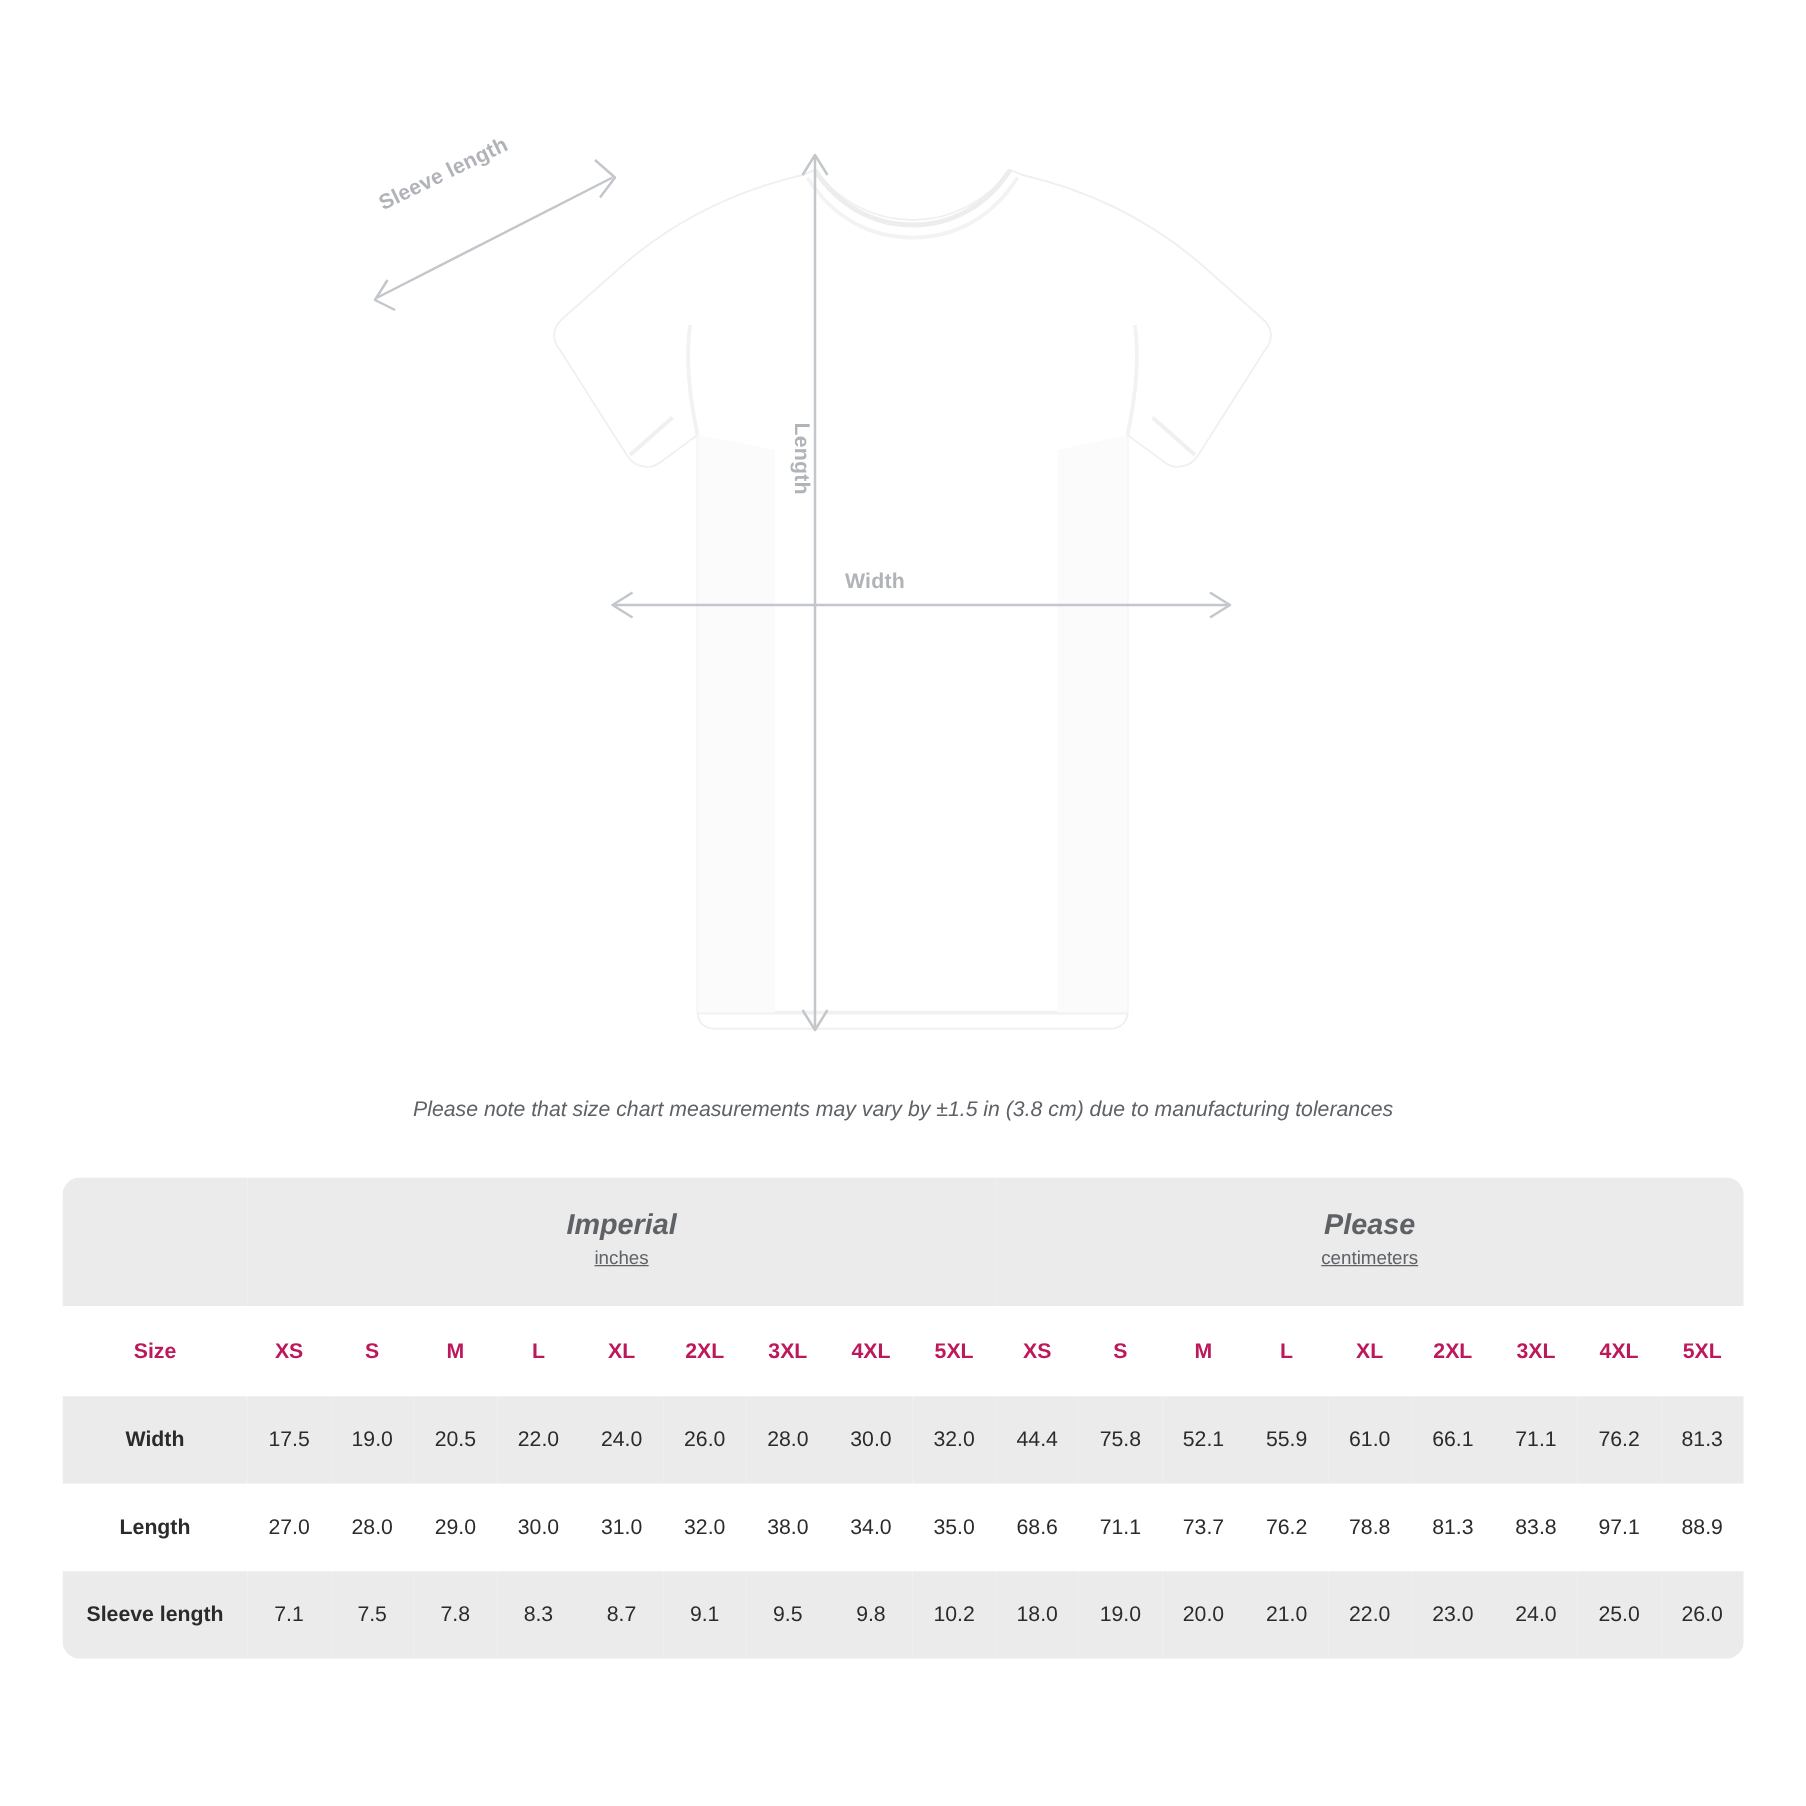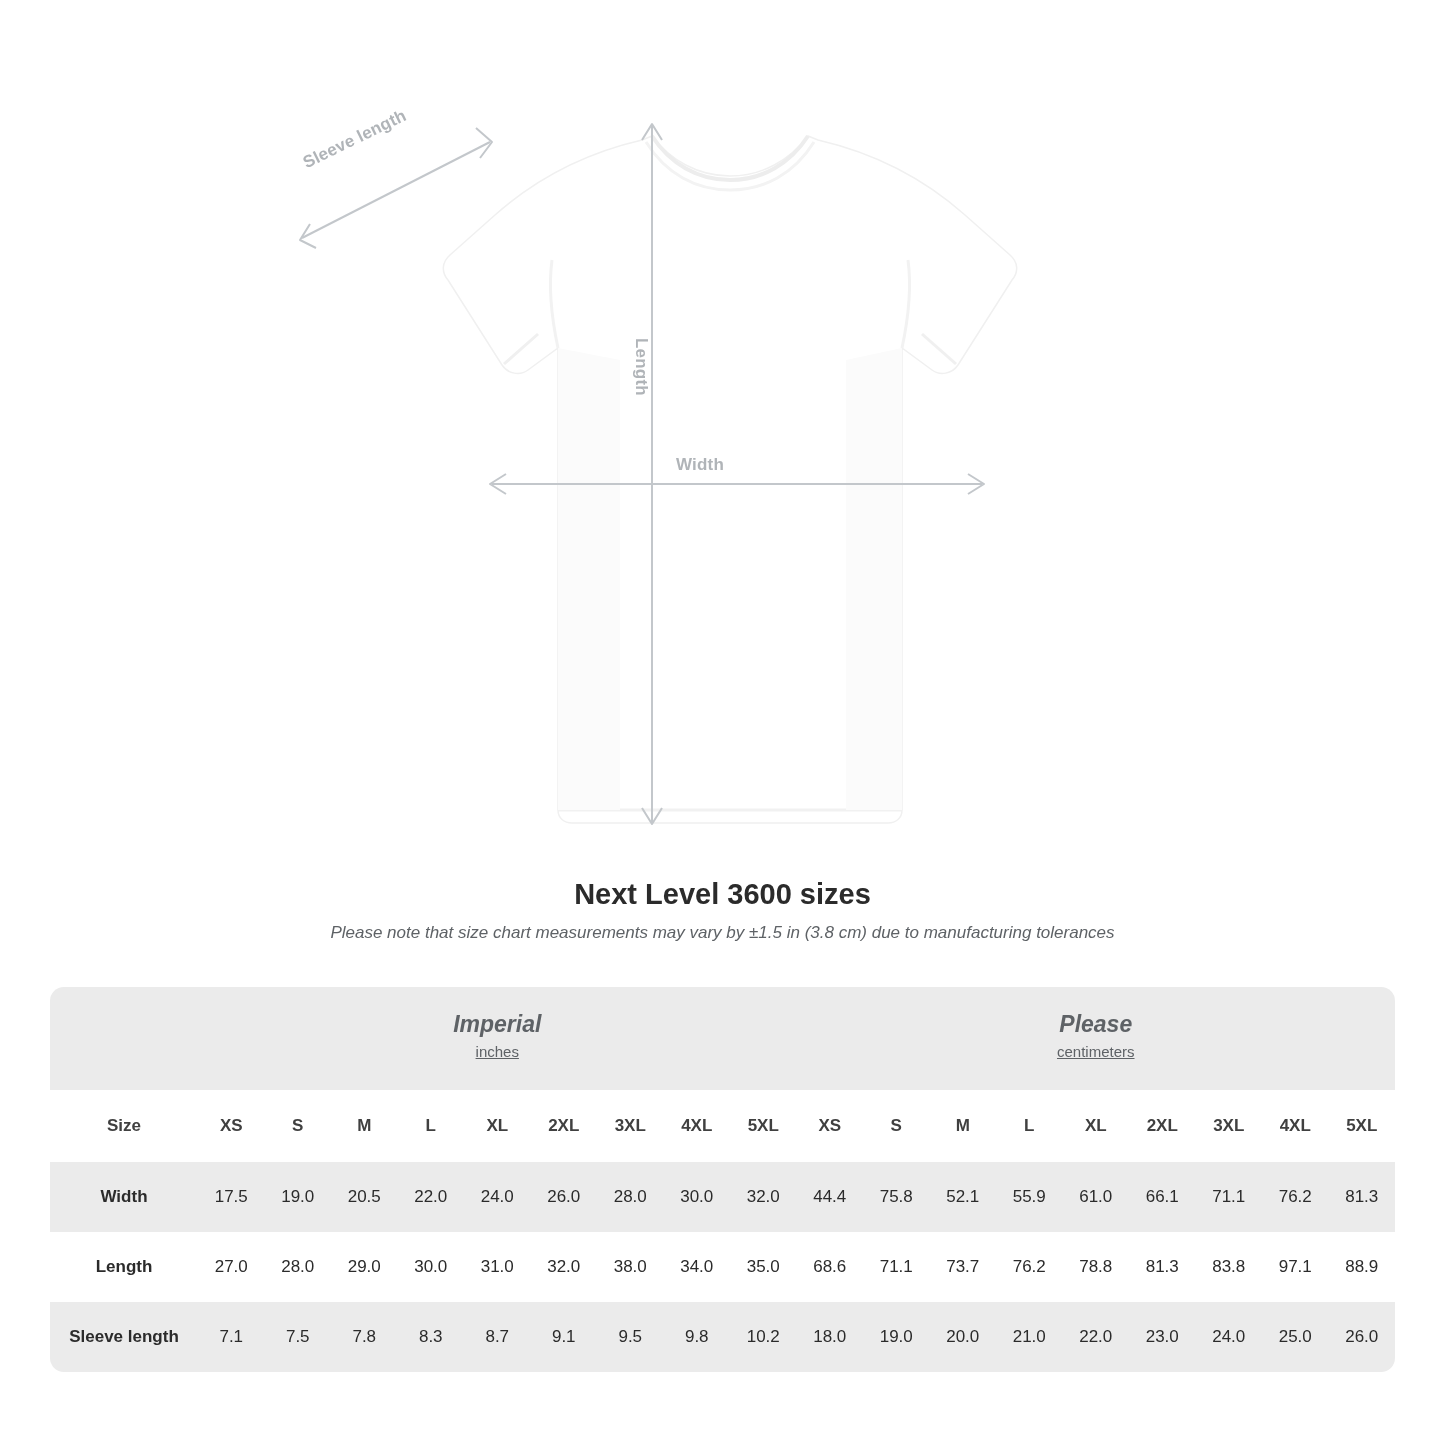--- a/index.html
+++ b/index.html
@@ -110,21 +110,21 @@
   .unit-sub {
     font-size: 15px;
     color: #5e6266;
     line-height: 1.6;
     text-decoration: underline;
   }
   .row-size td {
     background: #ffffff;
     padding: 26px 0;
     font-weight: bold;
-    color: #404040;
+    color: #be185d;
     font-size: 17px;
   }
   .row-alt td {
     background: #ebebeb;
   }
   .row-plain td {
     background: #ffffff;
   }
   .row-data td {
     padding: 25px 0;
@@ -182,21 +182,20 @@
         <polyline points="678,354 694,364 678,374" stroke-linejoin="round"></polyline>
       </g>
     </svg>
 
     <div class="dim-label label-sleeve">Sleeve length</div>
     <div class="dim-label label-length">Length</div>
     <div class="dim-label label-width">Width</div>
   </div>
 
   <div class="heading-block">
-    <h1 class="title">Next Level 3600 sizes</h1>
     <p class="subtitle">Please note that size chart measurements may vary by ±1.5 in (3.8 cm) due to manufacturing tolerances</p>
   </div>
 
   <div class="table-wrap">
     <table class="size-table">
       <colgroup>
         <col class="col-label">
         <col span="18">
       </colgroup>
       <tbody>

